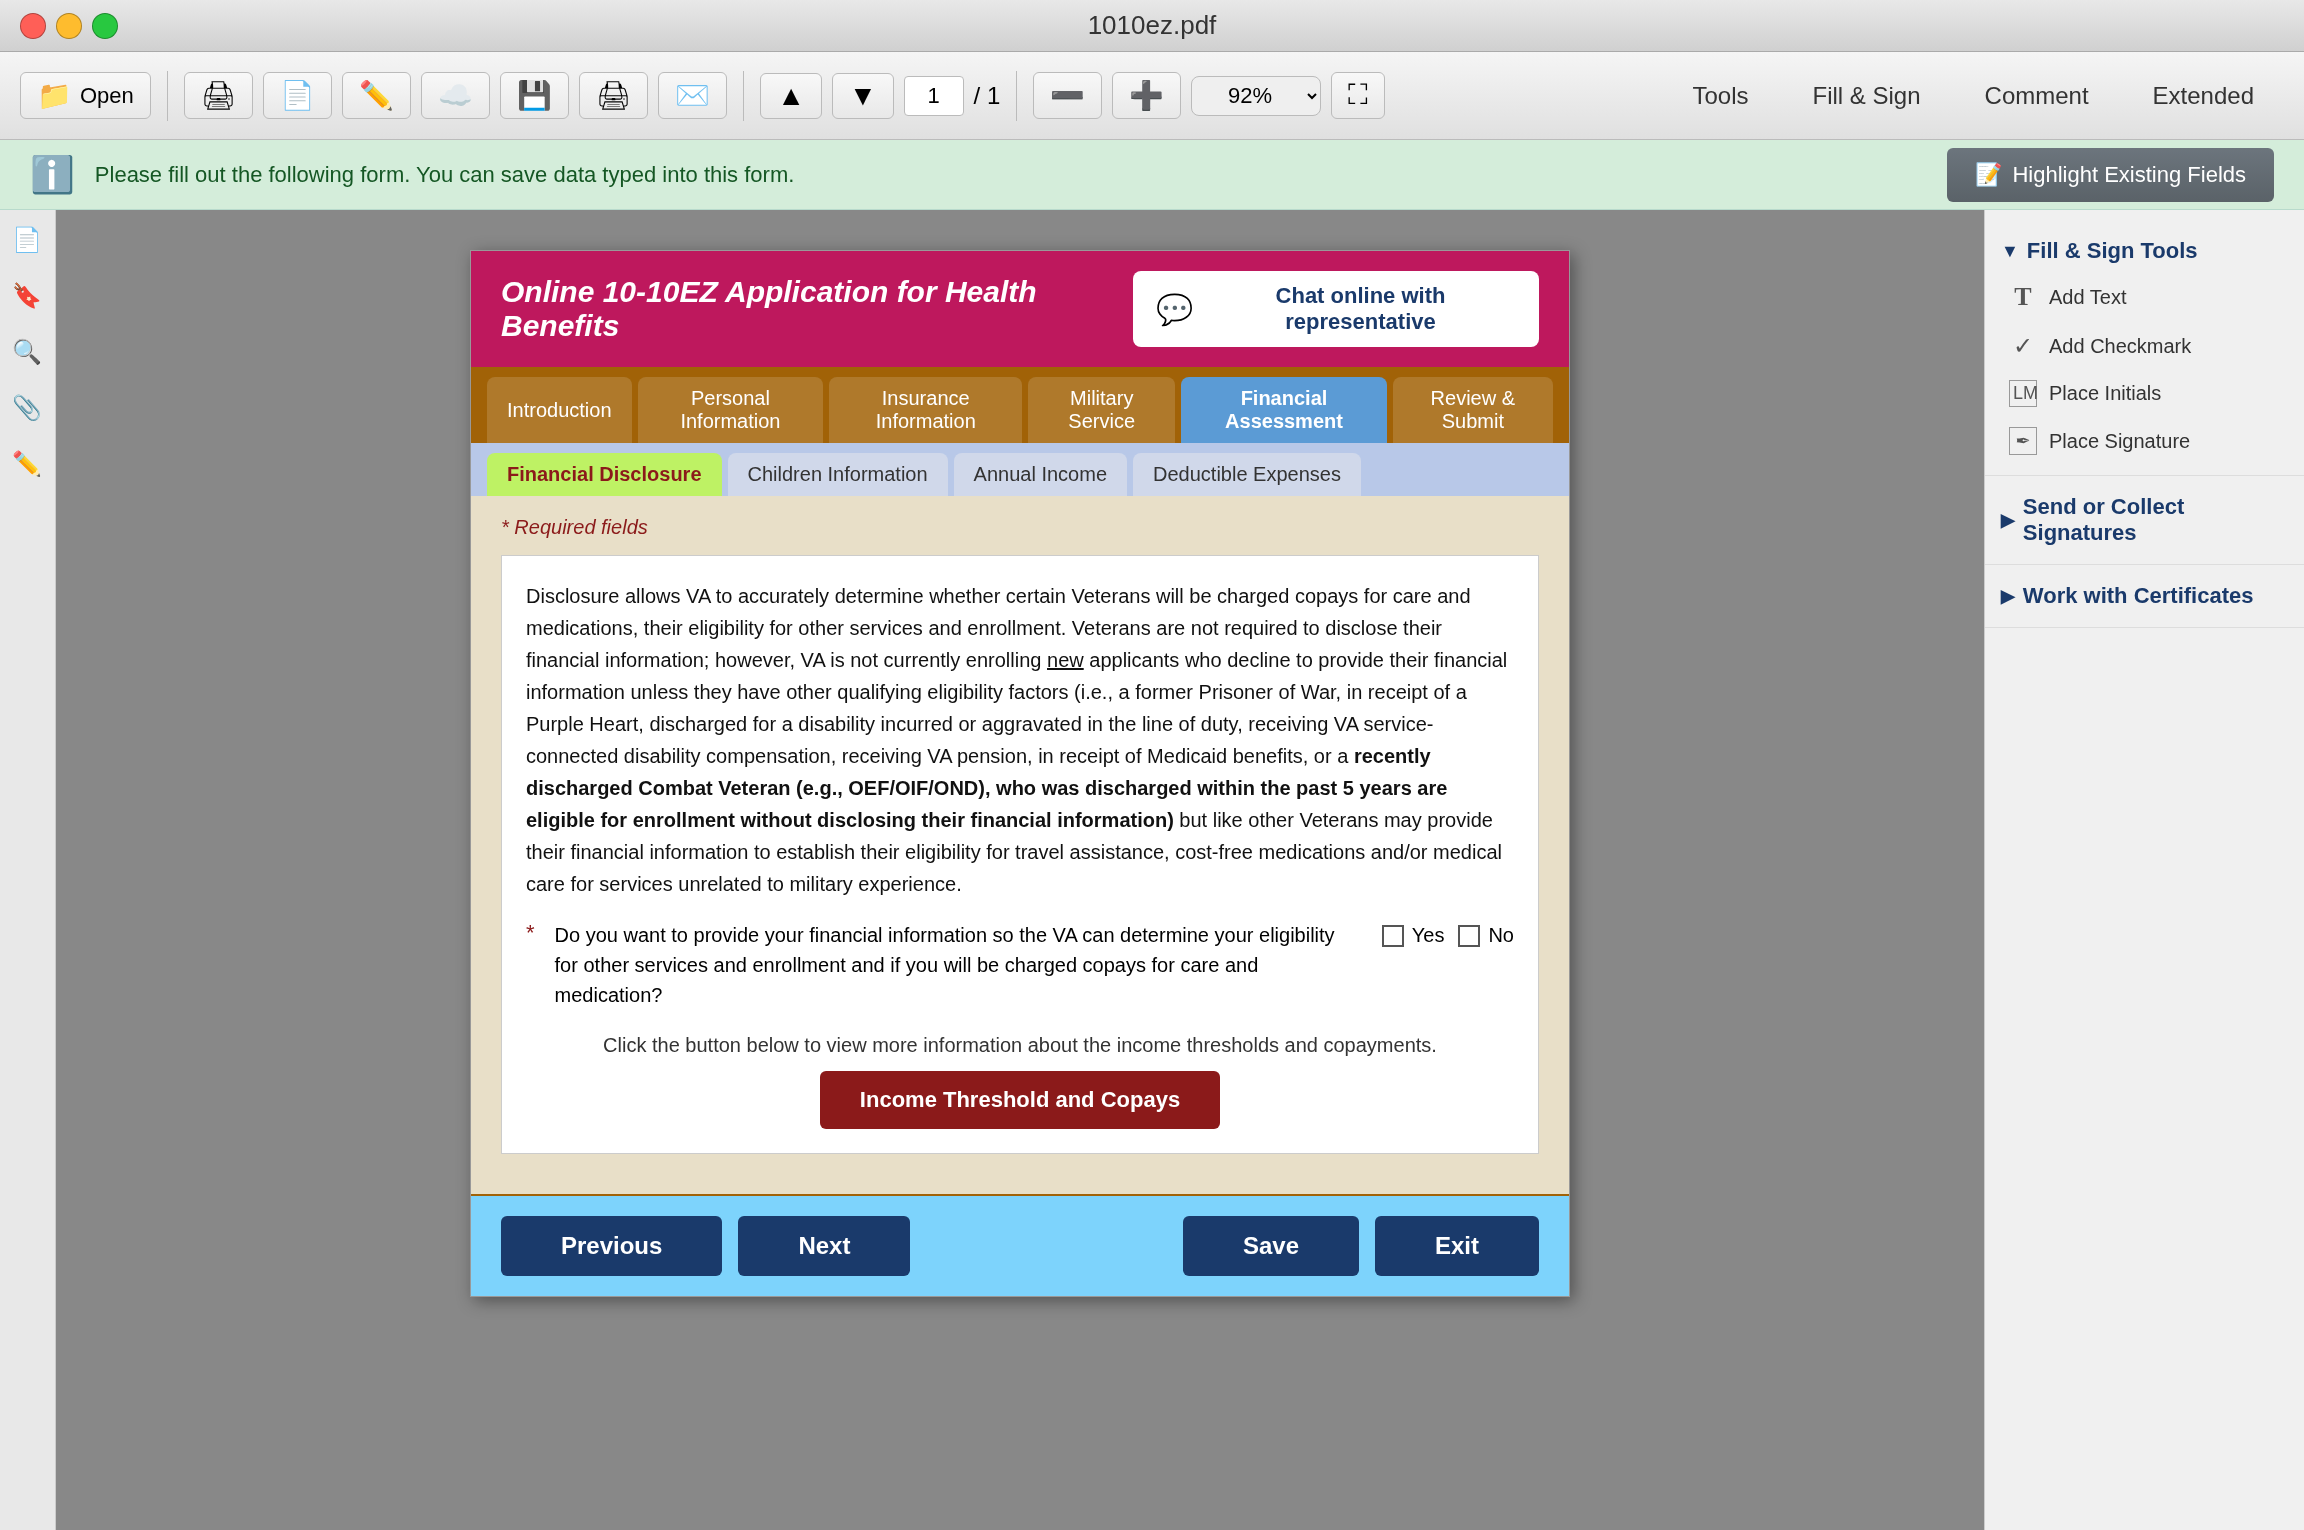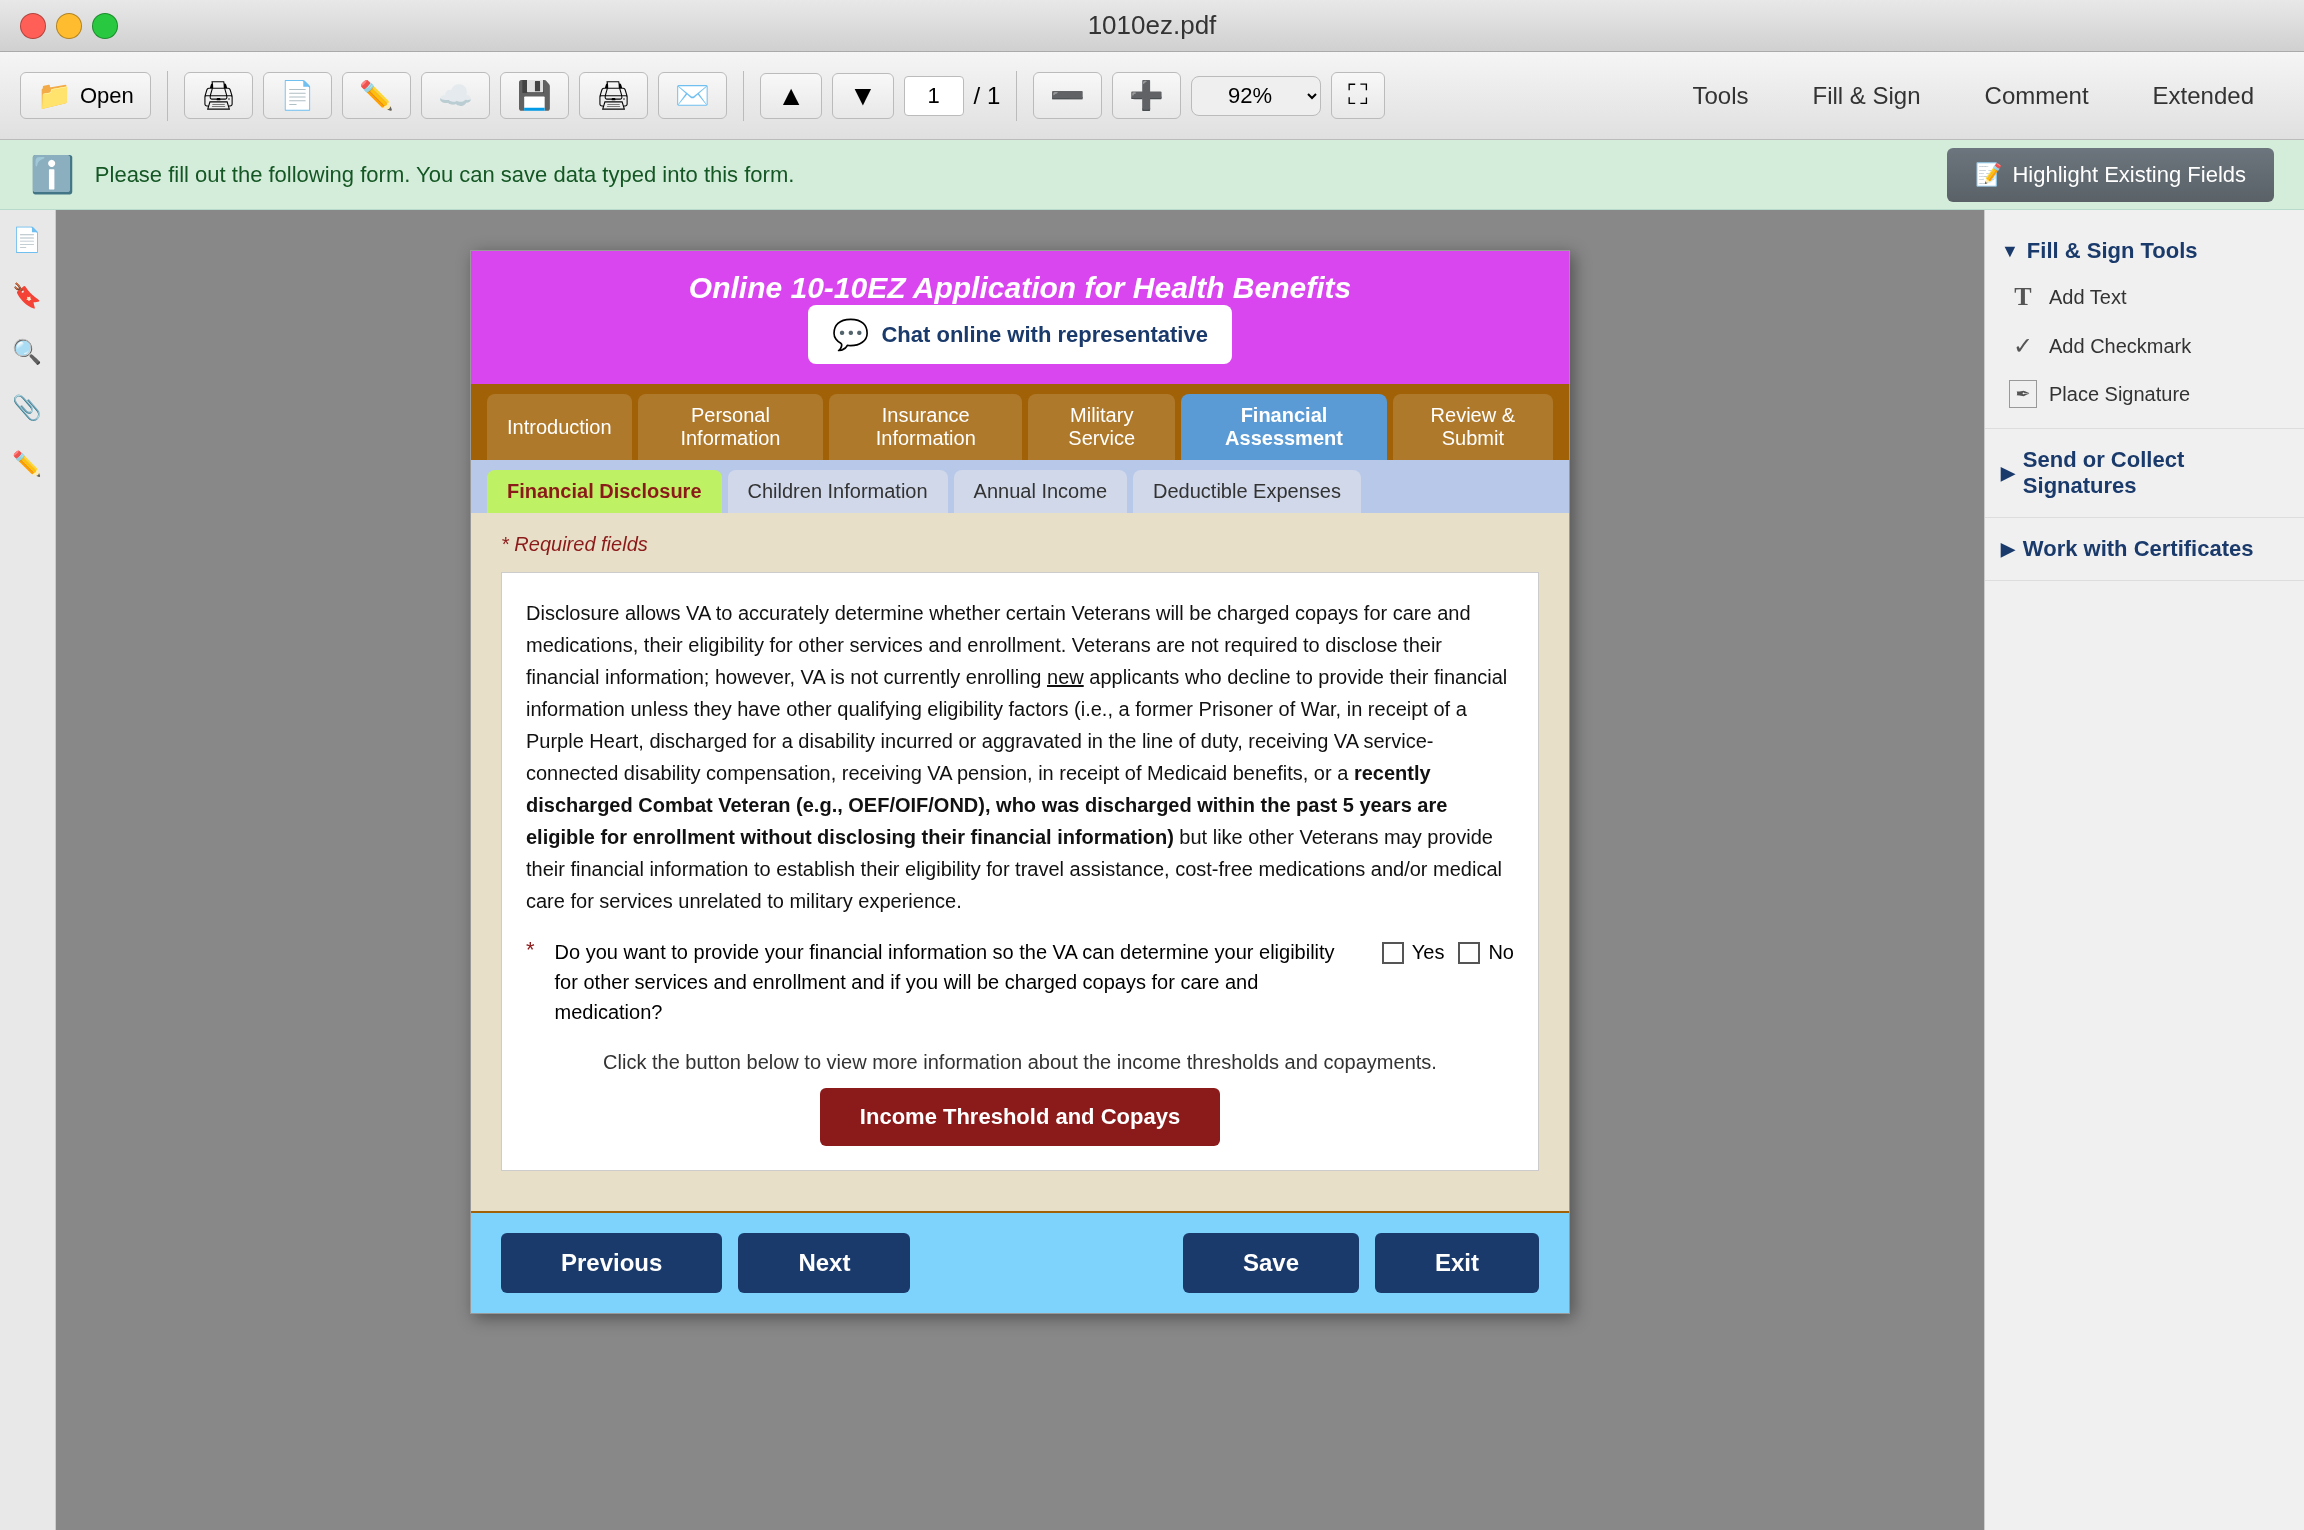--- a/index.html
+++ b/index.html
@@ -183,26 +183,25 @@
       width: 1100px;
       min-height: 900px;
       border: 1px solid #999;
       box-shadow: 4px 4px 16px rgba(0,0,0,0.4);
       padding: 0;
       overflow: hidden;
     }
 
     
     .form-header {
-      background: #d946ef;
+      background: #be185d;
       padding: 20px 30px;
       display: flex;
       align-items: center;
       justify-content: space-between;
-      flex-direction: column;
     }
     .form-title {
       color: white;
       font-size: 30px;
       font-style: italic;
       font-weight: bold;
     }
     .chat-btn {
       background: white;
       border: none;
@@ -598,20 +597,24 @@
       </div>
       <div class="right-panel-item">
         <span class="right-panel-icon" style="font-family: serif; font-weight: bold; font-size: 26px;">T</span>
         <span>Add Text</span>
       </div>
       <div class="right-panel-item">
         <span class="right-panel-icon">✓</span>
         <span>Add Checkmark</span>
       </div>
       <div class="right-panel-item">
+        <span class="right-panel-icon" style="font-size: 18px; border: 1px solid #999; padding: 2px 3px;">LM</span>
+        <span>Place Initials</span>
+      </div>
+      <div class="right-panel-item">
         <span class="right-panel-icon" style="font-size: 18px; border: 1px solid #999; padding: 2px 3px;">✒</span>
         <span>Place Signature</span>
       </div>
     </div>
 
     <div class="right-panel-section">
       <div class="right-panel-header">
         <span class="chevron">▶</span>
         <span>Send or Collect Signatures</span>
       </div>

